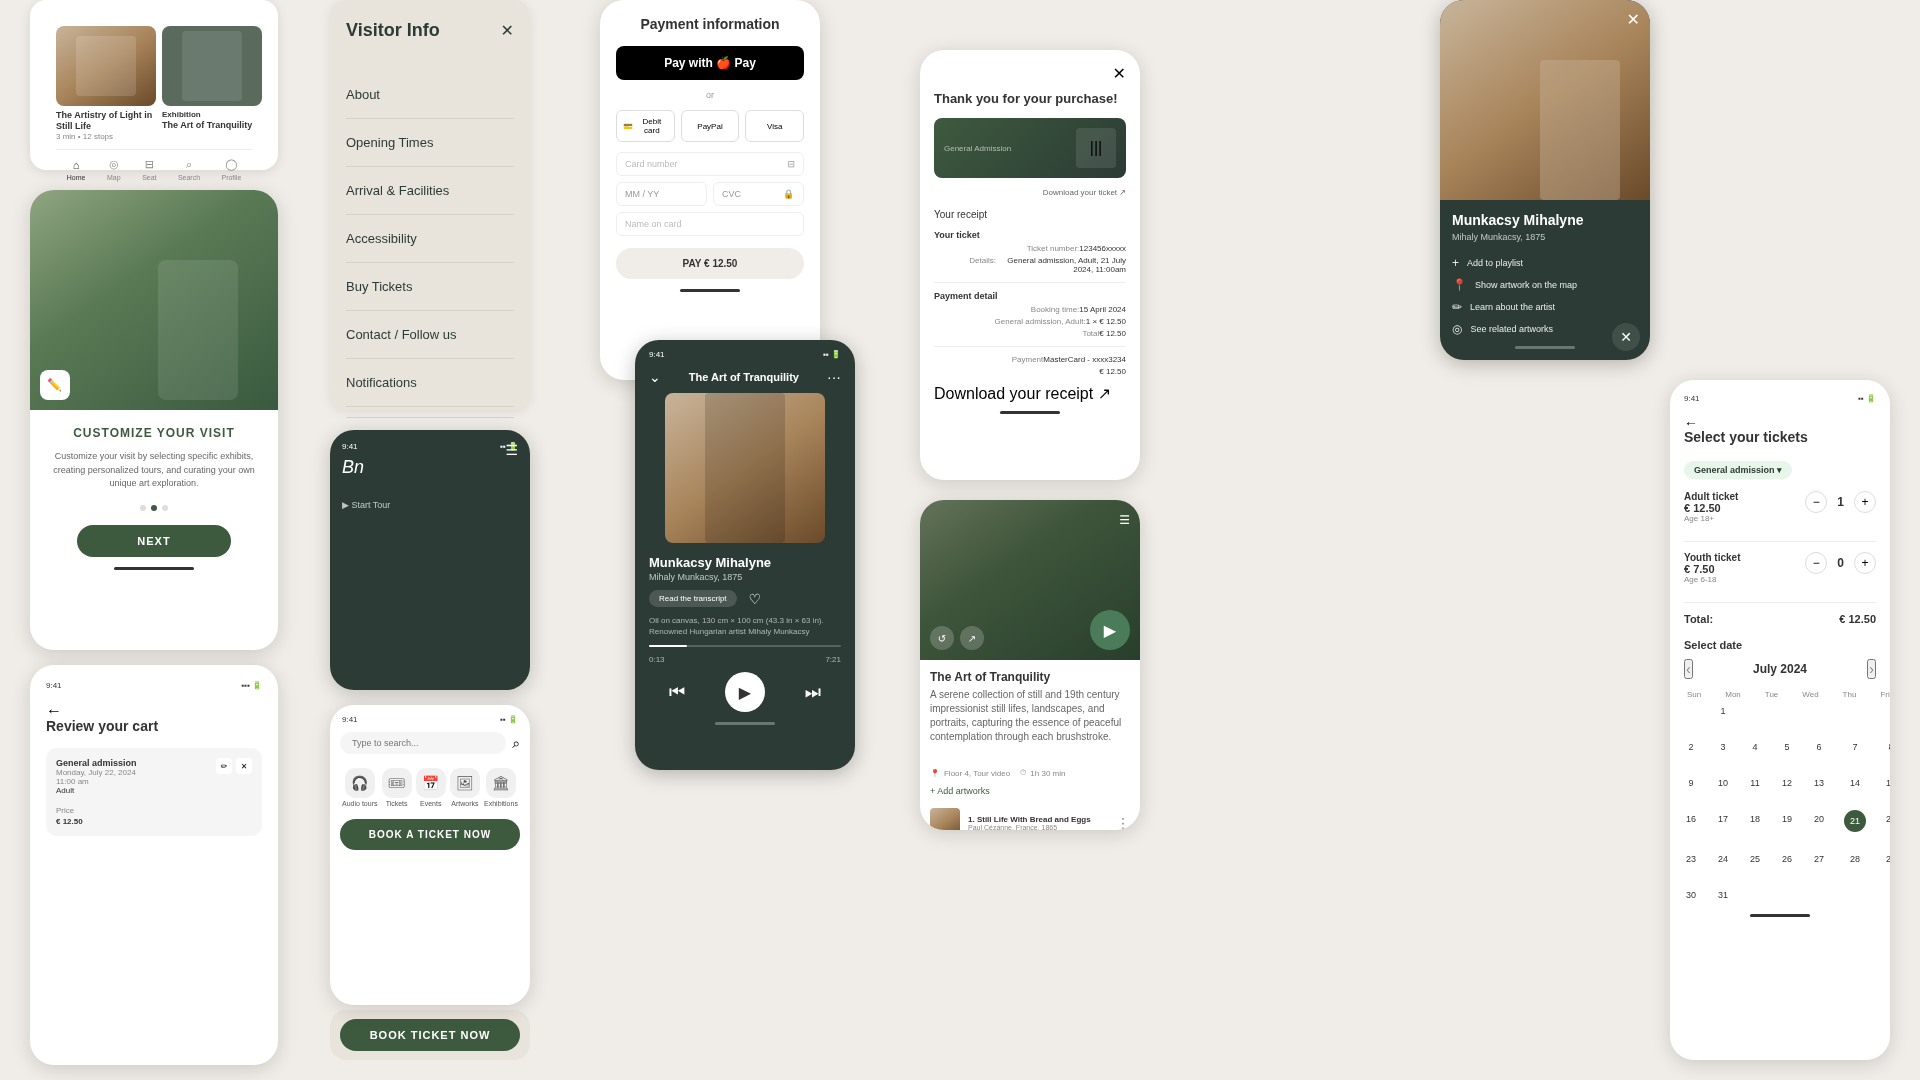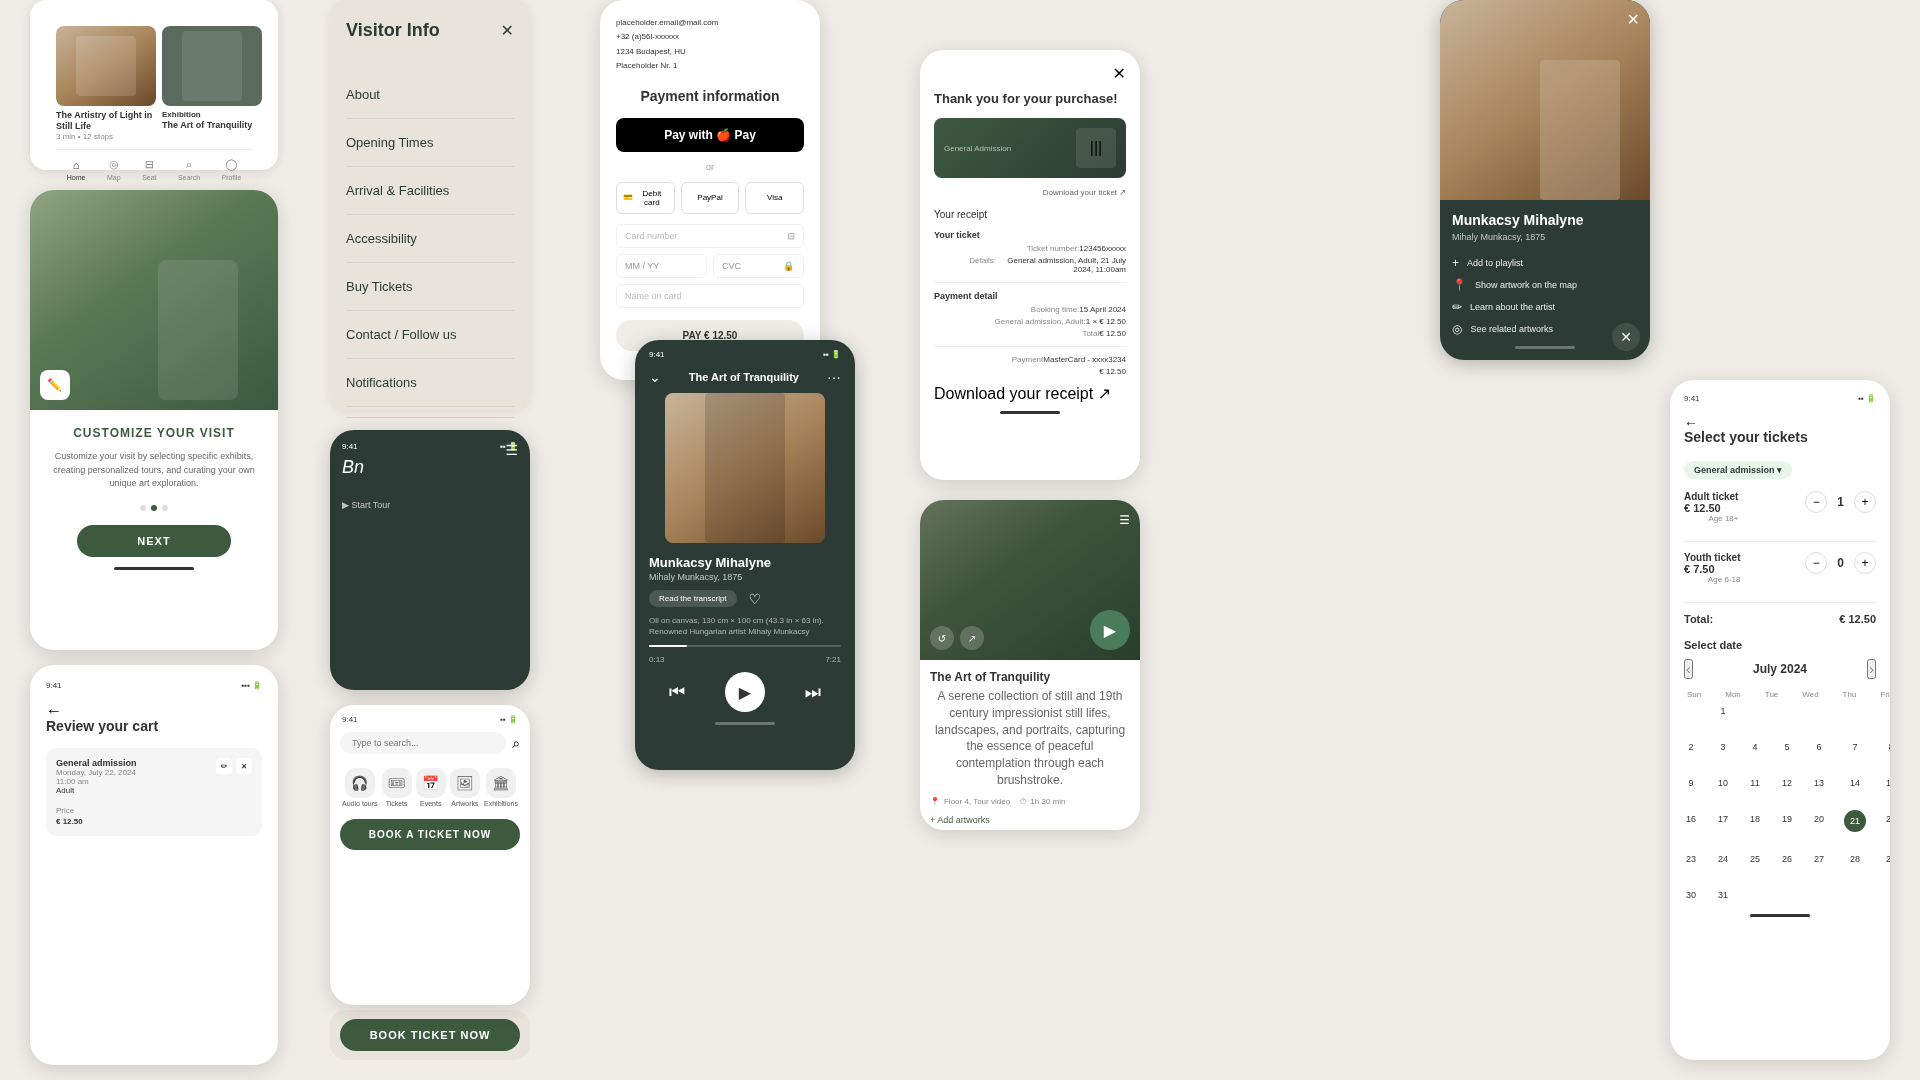--- a/index.html
+++ b/index.html
@@ -510,21 +510,21 @@
       color: white;
       cursor: pointer;
       position: absolute;
       bottom: 10px;
       right: 10px;
     }
     .tour-controls-bar { display: flex; gap: 6px; position: absolute; bottom: 10px; left: 10px; }
     .tour-ctrl-btn { width: 24px; height: 24px; background: rgba(255,255,255,0.2); border-radius: 50%; display: flex; align-items: center; justify-content: center; font-size: 10px; color: white; cursor: pointer; }
     .tour-content { padding: 10px; }
     .tour-title { font-size: 12px; font-weight: 700; color: #333; margin-bottom: 4px; }
-    .tour-desc { font-size: 12px; color: #666; line-height: 1.4; margin-bottom: 8px; text-align: center; }
+    .tour-desc { font-size: 10px; color: #666; line-height: 1.4; margin-bottom: 24px; }
     .tour-info { display: flex; gap: 10px; }
     .tour-info-item { display: flex; align-items: center; gap: 4px; font-size: 8px; color: #888; }
     .tour-add-btn {
       display: flex;
       align-items: center;
       gap: 4px;
       font-size: 9px;
       color: #3d5a3e;
       margin-top: 8px;
       cursor: pointer;
@@ -550,21 +550,21 @@
       box-shadow: 0 4px 20px rgba(0,0,0,0.15);
       padding: 14px;
     }
     .cal-status { display: flex; justify-content: space-between; font-size: 8px; color: #333; margin-bottom: 10px; }
     .cal-back { font-size: 14px; cursor: pointer; }
     .cal-title { font-size: 14px; font-weight: 600; color: #333; margin-bottom: 14px; }
     .cal-dropdown { display: inline-flex; align-items: center; background: #e8f5e9; color: #2c3b35; border-radius: 12px; padding: 4px 10px; font-size: 9px; font-weight: 600; margin-bottom: 12px; cursor: pointer; }
     .cal-ticket-section { margin-bottom: 12px; }
     .cal-ticket-label { font-size: 10px; font-weight: 600; color: #333; }
     .cal-ticket-price { font-size: 11px; font-weight: 700; color: #333; }
-    .cal-ticket-age { font-size: 8px; color: #888; margin-bottom: 6px; text-align: right; }
+    .cal-ticket-age { font-size: 8px; color: #888; margin-bottom: 6px; }
     .cal-stepper { display: flex; align-items: center; gap: 10px; }
     .cal-step-btn { width: 22px; height: 22px; border: 1px solid #ddd; border-radius: 50%; background: white; font-size: 12px; cursor: pointer; display: flex; align-items: center; justify-content: center; }
     .cal-step-val { font-size: 12px; font-weight: 600; color: #333; }
     .cal-divider { height: 1px; background: #eee; margin: 10px 0; }
     .cal-total { display: flex; justify-content: space-between; font-size: 11px; font-weight: 600; color: #333; margin-bottom: 14px; }
     .cal-date-title { font-size: 11px; font-weight: 600; color: #333; margin-bottom: 8px; }
     .cal-month-nav { display: flex; justify-content: space-between; align-items: center; margin-bottom: 8px; }
     .cal-month { font-size: 12px; font-weight: 600; color: #333; }
     .cal-nav-btn { font-size: 14px; cursor: pointer; color: #888; }
     .cal-grid { display: grid; grid-template-columns: repeat(7, 1fr); gap: 18px; }
@@ -854,26 +854,20 @@
     </div>
     <div class="peb-cat">
       <div class="peb-cat-icon">🏛</div>
       <span>Exhibitions</span>
     </div>
   </div>
   <button class="peb-book-btn">BOOK A TICKET NOW</button>
 </div>
 
 <div class="phone-payment">
-  <div class="pay-contact">
-    <div>placeholder.email@mail.com</div>
-    <div>+32 (a)56l-xxxxxx</div>
-    <div>1234 Budapest, HU</div>
-    <div>Placeholder Nr. 1</div>
-  </div>
   <div class="pay-title">Payment information</div>
   <button class="apple-pay-btn">Pay with 🍎 Pay</button>
   <div class="pay-or">or</div>
   <div class="pay-methods">
     <button class="pay-method-btn">💳 <span>Debit card</span></button>
     <button class="pay-method-btn">
         <span>PayPal</span>
       </button>
     <button class="pay-method-btn">
         <span>Visa</span>
@@ -1003,20 +997,30 @@
         <span>📍</span>
         <span>Floor 4, Tour video</span>
       </div>
       <div class="tour-info-item">
         <span>⏱</span>
         <span>1h 30 min</span>
       </div>
     </div>
     <div class="tour-add-btn">
       <span>+ Add artworks</span>
+    </div>
+    <div class="tour-list">
+      <div class="tour-list-item">
+        <div class="tour-list-thumb painting-bg-2"></div>
+        <div class="tour-list-info">
+          <div class="tour-list-name">1. Still Life With Bread and Eggs</div>
+          <div class="tour-list-artist">Paul Cézanne, France, 1865</div>
+        </div>
+        <div class="tour-list-more">⋮</div>
+      </div>
     </div>
   </div>
 </div>
 
 <div class="phone-artwork">
   <div class="artwork-image-area painting-bg-2">
     <div class="artwork-figure"></div>
     <div class="artwork-close">✕</div>
   </div>
   <div class="artwork-content" style="position:relative;">

